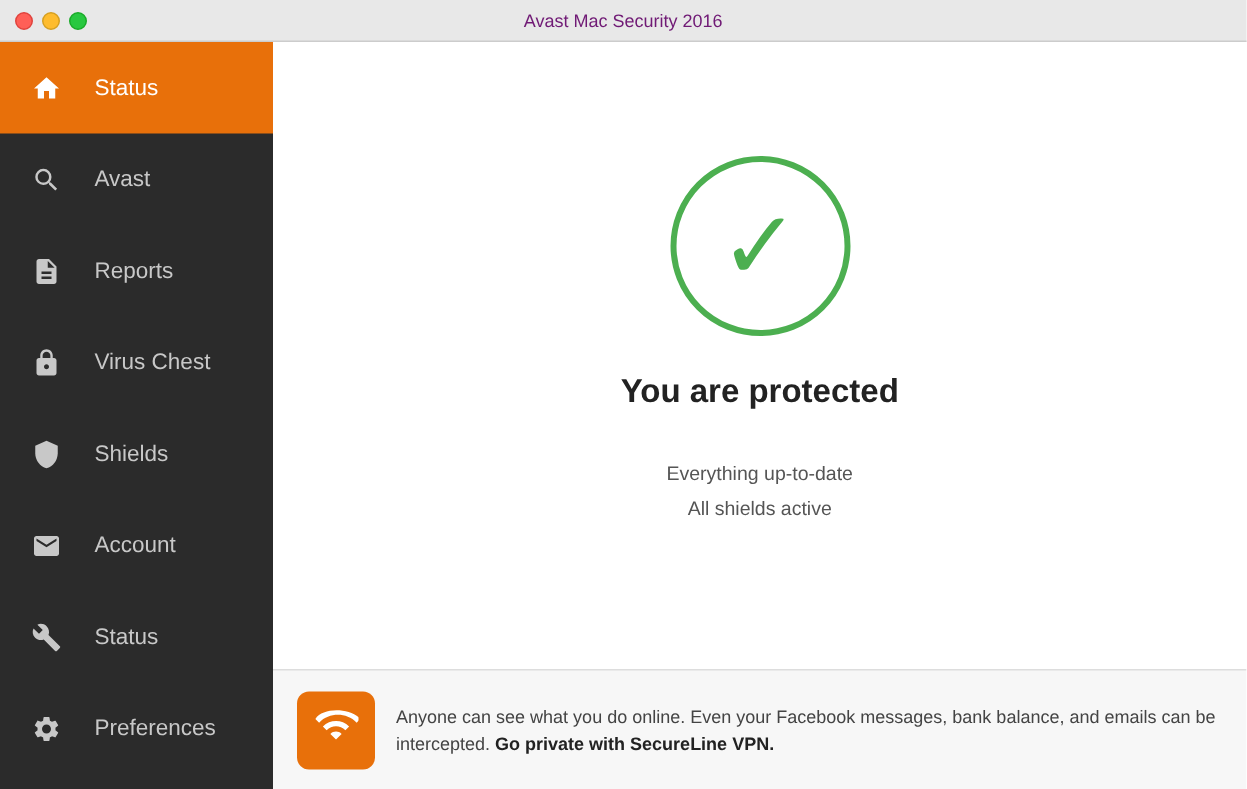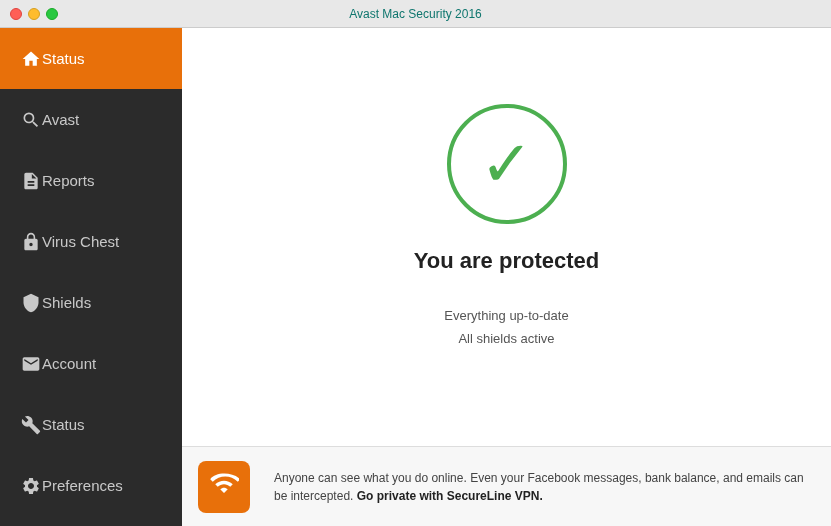--- a/index.html
+++ b/index.html
@@ -20,21 +20,21 @@
       background: #e8e8e8;
       display: flex;
       align-items: center;
       justify-content: center;
       position: relative;
       border-bottom: 1px solid #ccc;
       flex-shrink: 0;
     }
     .titlebar-title {
       font-size: 12px;
-      color: #0f766e;
+      color: #701a75;
     }
     .traffic-lights {
       position: absolute;
       left: 10px;
       display: flex;
       gap: 6px;
       align-items: center;
     }
     .traffic-light {
       width: 12px;
@@ -57,21 +57,21 @@
       width: 182px;
       background: #2b2b2b;
       display: flex;
       flex-direction: column;
       flex-shrink: 0;
     }
 
     .nav-item {
       display: flex;
       align-items: center;
-      gap: 0;
+      gap: 21px;
       padding: 0 20px;
       height: 61px;
       cursor: pointer;
       color: #c8c8c8;
       font-size: 15px;
       font-weight: 400;
     }
     .nav-item.active {
       background: #e8700a;
       color: #fff;
@@ -136,21 +136,21 @@
     }
 
     
     .vpn-banner {
       height: 80px;
       background: #f7f7f7;
       border-top: 1px solid #ddd;
       display: flex;
       align-items: center;
       padding: 0 16px;
-      gap: 24px;
+      gap: 14px;
       flex-shrink: 0;
     }
 
     .vpn-icon-box {
       width: 52px;
       height: 52px;
       background: #e8700a;
       border-radius: 8px;
       display: flex;
       align-items: center;

